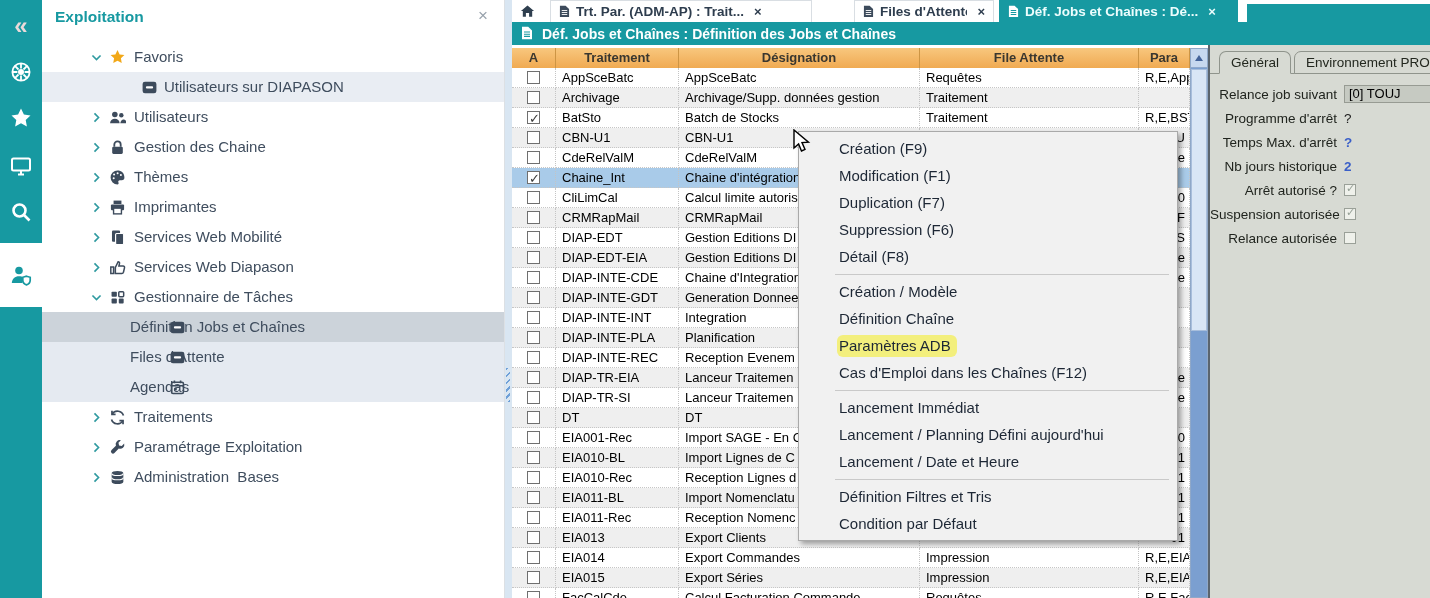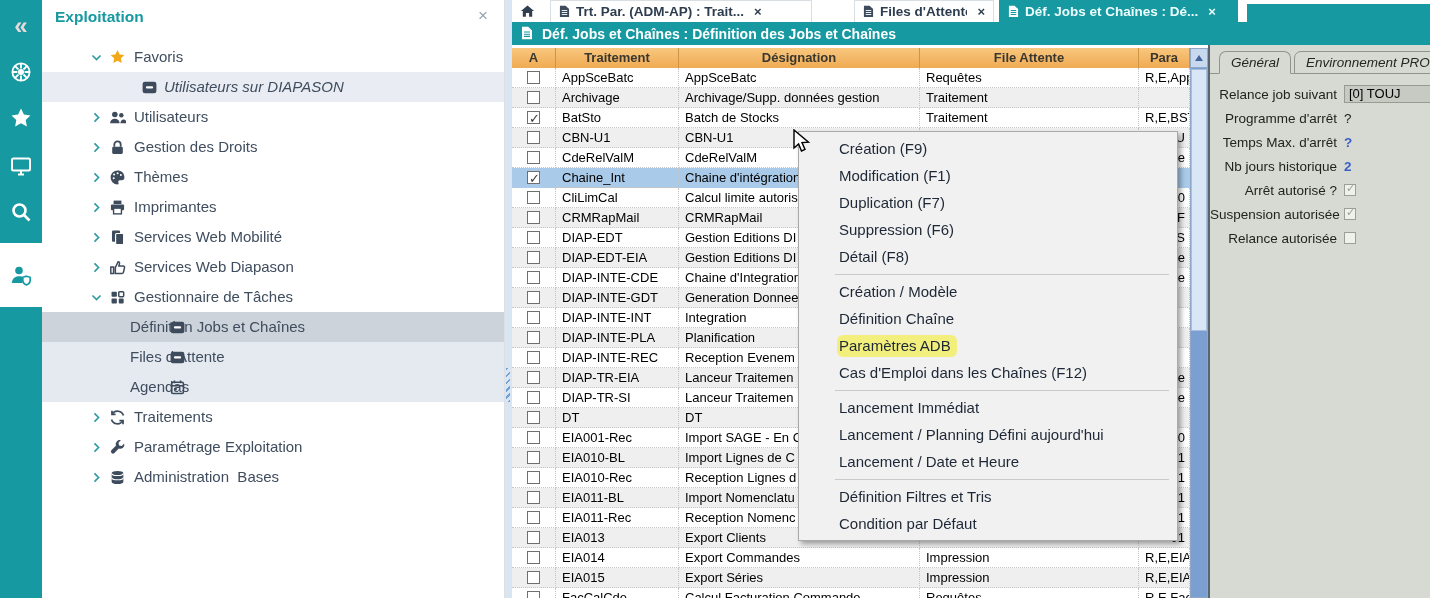--- a/index.html
+++ b/index.html
@@ -25,21 +25,21 @@
   .nav-item.bg-selected { background:#CCD3DA; }
   .nav-item.bg-light    { background:#E5EAF1; }
   .nav-item.bg-light2   { background:#E9EDF3; }
   .nv-chev { position:absolute; left:48px; top:8px; width:13px; height:13px; color:#2F9AA0; }
   .nv-chev svg { width:13px; height:13px; }
   .nv-icon { position:absolute; top:6px; width:19px; height:19px; color:#3D4B5C;
              display:flex; align-items:center; justify-content:center; }
   .nv-icon svg { width:17px; height:17px; }
   .nv-icon.gold { color:#F2A818; }
   .ind0 .nv-icon { left:66px; }  .ind0 .nv-label { padding-left:92px; }
-  .ind1 .nv-icon { left:98px; }  .ind1 .nv-label { padding-left:122px;font-style:italic; }
+  .ind1 .nv-icon { left:98px; }  .ind1 .nv-label { padding-left:122px; }
   .ind2 .nv-icon { left:126px; } .ind2 .nv-label { padding-left:88px; }
   .nv-label { display:block; line-height:30px; font-size:15px; color:#3F4D5E; white-space:pre;
               overflow:hidden; }
 
   
   #splitter { position:absolute; left:505px; top:0; width:7px; height:598px; background:#D9E6F2; }
   #splitter .grip { position:absolute; left:1px; top:368px; width:4px; height:34px;
       background-image:repeating-linear-gradient(135deg,#6FA0D8 0 2px,transparent 2px 5px); }
 
   
@@ -87,21 +87,21 @@
             border-bottom:1px solid #8FA8CC; display:flex; align-items:center; justify-content:center;
             cursor:pointer; }
   .vs-btn .tri { width:0; height:0; border-left:4px solid transparent;
                  border-right:4px solid transparent; border-bottom:6px solid #44639A; }
   .vs-thumb { position:absolute; left:0; top:20px; width:16px; height:262px; background:#D9E6F6;
               border:1px solid #A8BEDC; cursor:pointer; }
 
   #panelgap { width:2px; background:#5A646E; }
   #sidepanel { flex:1; background:#D7DAD3; overflow:hidden; }
   #ptabs { display:flex; align-items:flex-end; height:29px; padding:5px 0 0 9px;
-           border-bottom:1px solid #8F948C;font-style:italic; }
+           border-bottom:1px solid #8F948C; }
   .ptab { font-size:13.5px; color:#23281F; padding:3px 11px 3px; background:#D7DAD3;
           border:1px solid #8F948C; border-bottom:1px solid #8F948C; margin-bottom:-1px;
           border-radius:7px 7px 0 0; margin-right:3px; white-space:nowrap; cursor:pointer; }
   .ptab.active { border-bottom:1px solid #D7DAD3; font-weight:400; }
   #pfields { padding-top:8px; }
   .prow { height:24px; display:flex; align-items:center; font-size:13.5px; color:#20241E; }
   .plabel { width:134px; text-align:right; padding-right:7px; flex:0 0 auto; white-space:nowrap;
             overflow:hidden; }
   .pfield { flex:1; height:18px; background:#C6CAC2; border:1px solid #979B93; border-right:none;
             font-size:13px; color:#000000; line-height:16px; padding-left:4px; overflow:hidden;
@@ -207,21 +207,21 @@
         <div class="nav-item ind0">
           <span class="nv-chev"><svg viewBox="0 0 16 16" fill="none" stroke="currentColor" stroke-width="2">
               <path d="M5.5 3l5 5-5 5"></path>
             </svg></span>
           <span class="nv-icon">
             <svg viewBox="0 0 16 16">
               <rect x="3" y="7.3" width="10" height="6.7" rx="1.2" fill="currentColor"></rect>
               <path d="M5 7.3V5.2a3 3 0 016 0v2.1" fill="none" stroke="currentColor" stroke-width="1.7"></path>
             </svg>
           </span>
-          <span class="nv-label">Gestion des Droits</span>
+          <span class="nv-label">Gestion des Chaine</span>
         </div>
         <div class="nav-item ind0">
           <span class="nv-chev"><svg viewBox="0 0 16 16" fill="none" stroke="currentColor" stroke-width="2">
               <path d="M5.5 3l5 5-5 5"></path>
             </svg></span>
           <span class="nv-icon">
             <svg viewBox="0 0 16 16">
               <path d="M8 1.5a6.5 6.5 0 100 13c.9 0 1.4-.9.9-1.7-.6-1 .1-2.3 1.3-2.3h1.8a2.5 2.5 0 002.5-2.5C14.5 4 11.6 1.5 8 1.5z" fill="currentColor"></path>
               <circle cx="4.8" cy="5.2" r=".95" fill="#fff"></circle>
               <circle cx="8.1" cy="3.9" r=".95" fill="#fff"></circle>

